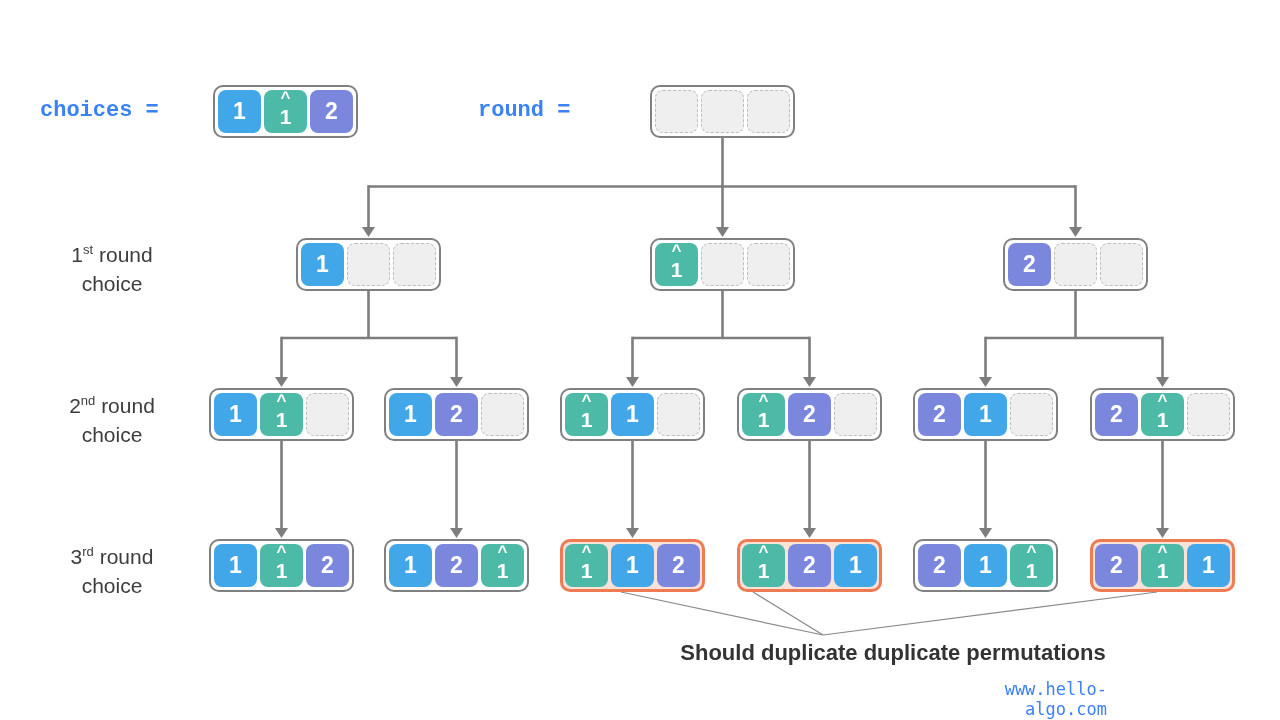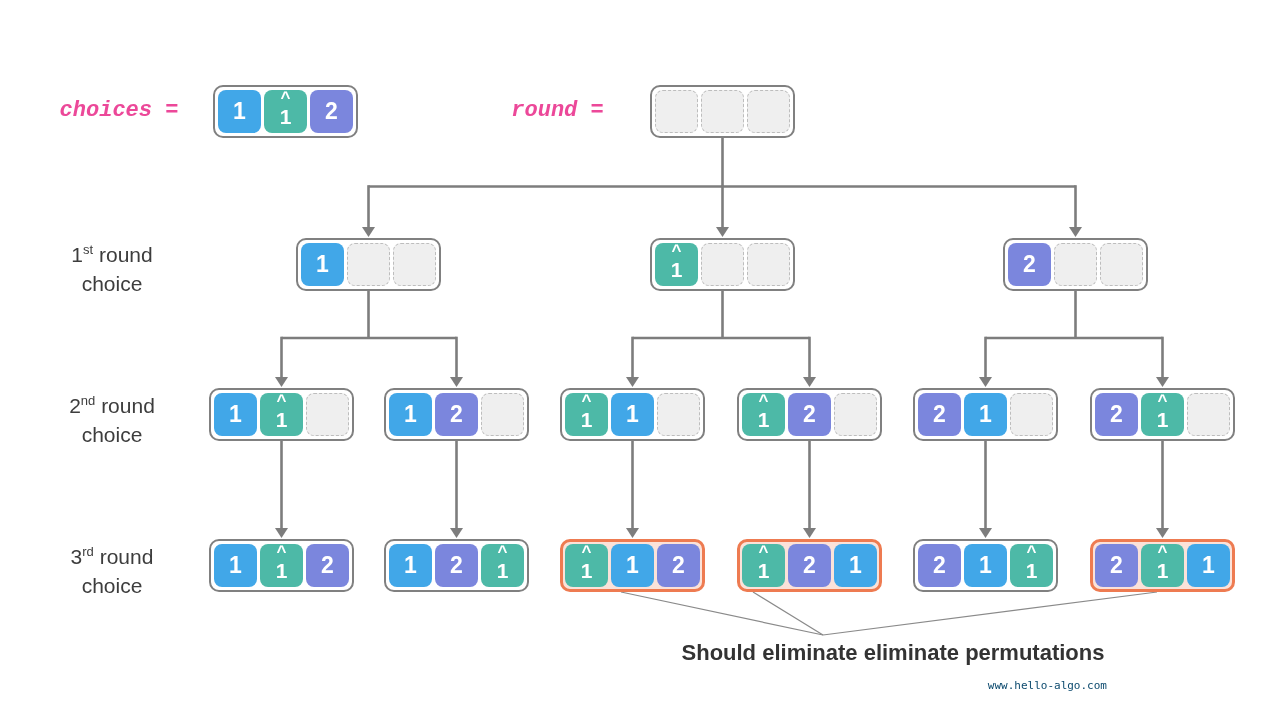--- a/index.html
+++ b/index.html
@@ -25,40 +25,40 @@
   .cell.empty { background:var(--empty-fill); border:1.6px dashed #bdbdbd; }
   .cell .hat {
     position:absolute; top:-1px; left:0; right:0; text-align:center;
     font-size:17px; font-weight:700; line-height:1;
   }
   .cell .hatnum { transform:translateY(4.5px); font-size:21px; }
 
   
   .eq-label {
     position:absolute; font-family:"Liberation Mono","DejaVu Sans Mono",monospace;
-    font-weight:700; font-size:22px; color:#ec4899; text-align:center; line-height:28px;font-style:italic;
+    font-weight:700; font-size:22px; color:#3b82f6; text-align:left; line-height:28px;
   }
   #lbl-choices { left:40px; top:97px; width:158px; }
   #lbl-state   { left:478px; top:97px; width:159px; }
 
   
   .row-label {
     position:absolute; left:32px; width:160px; text-align:center;
     font-size:21px; color:#3d3d3d; line-height:29px;
   }
   .row-label sup { font-size:13px;margin-top:48px; }
 
   .annotation {
     position:absolute; left:653px; top:640px; width:480px; text-align:center;
     font-size:22px; font-weight:700; color:#333333;
   }
   .watermark {
     position:absolute; left:927px; top:679px; width:180px; text-align:right;
     font-family:"DejaVu Sans Mono","Liberation Mono",monospace;
-    font-size:11px; color:#0c4a6e;
+    font-size:17px; color:#3b82f6;
   }
 </style>
 </head>
 <body>
 
 <div id="canvas">
   <svg id="connector-svg" viewBox="0 0 1280 720">
       <line x1="722.5" y1="137" x2="722.5" y2="186.5" stroke="#7D7D7D" stroke-width="2.6"></line>
       <line x1="368.5" y1="186.5" x2="1075.5" y2="186.5" stroke="#7D7D7D" stroke-width="2.6"></line>
       <line x1="368.5" y1="185.2" x2="368.5" y2="229" stroke="#7D7D7D" stroke-width="2.6"></line>
@@ -284,15 +284,15 @@
         <div class="cell" style="background: rgb(77, 185, 167);">
           <span class="hat">^</span>
           <span class="hatnum">1</span>
         </div>
         <div class="cell" style="background: rgb(65, 167, 232);">
           <span>1</span>
         </div>
       </div>
     </div>
 
-  <div class="annotation">Should eliminate eliminate permutations</div>
+  <div class="annotation">Should duplicate duplicate permutations</div>
   <div class="watermark">www.hello-algo.com</div>
 </div>
 
 </body></html>

